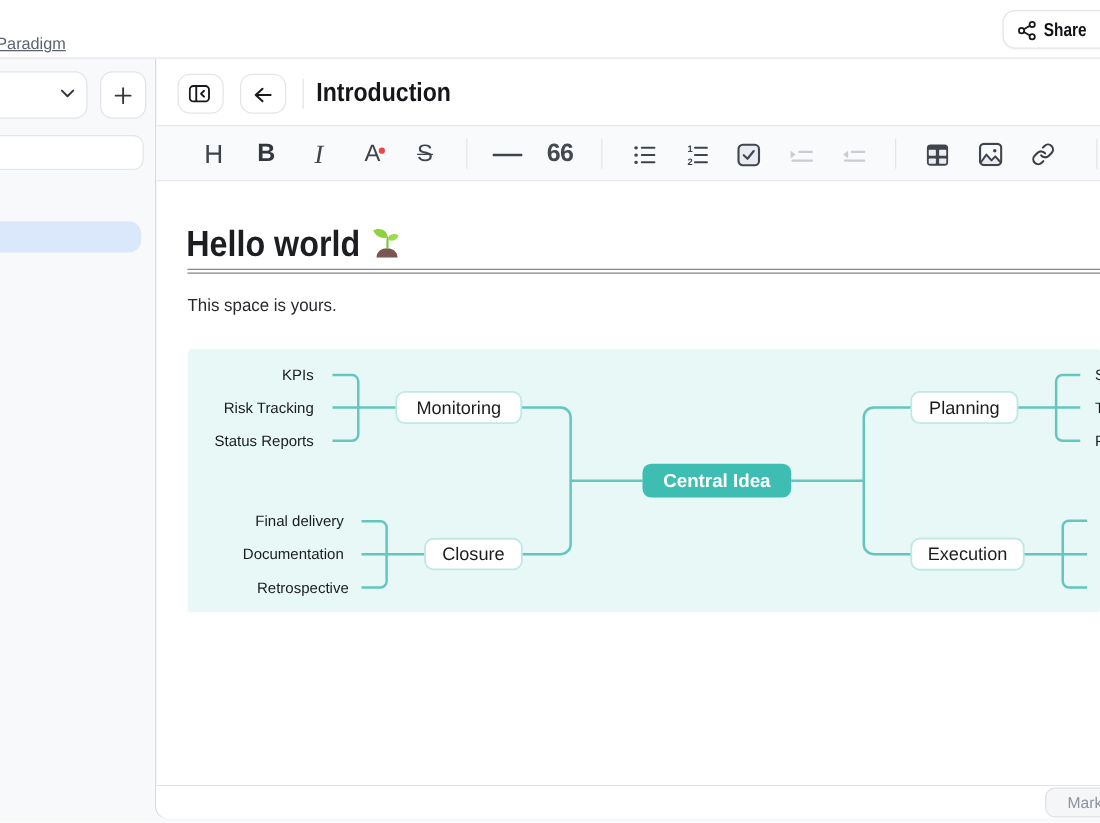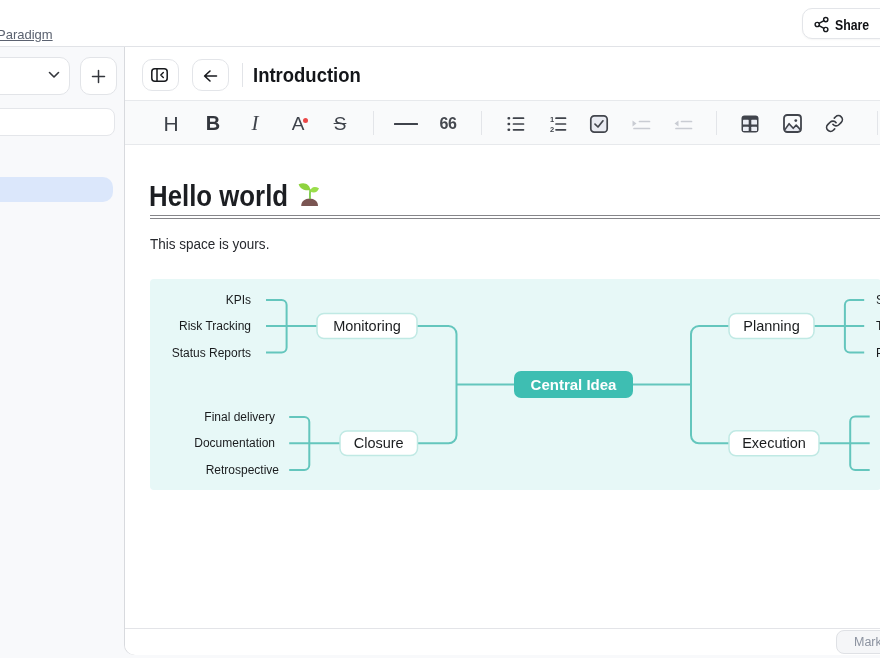--- a/index.html
+++ b/index.html
@@ -87,21 +87,21 @@
     <div class="ticon" style="left:194px">
         <span style="font-size:19px;color:#3f434b;text-decoration:line-through;">S</span>
       </div>
     <div class="tdiv" style="left:248px"></div>
     <div class="ticon" style="left:260px">
         <svg width="24" height="18" viewBox="0 0 24 18">
           <path d="M0.8 9 H23.2" stroke="#3f434b" stroke-width="2" stroke-linecap="round"></path>
         </svg>
       </div>
     <div class="ticon" style="left:302px">
-        <span style="font-size:16px;font-weight:700;color:#45484f;letter-spacing:-0.5px;">66</span>
+        <span style="font-size:20px;font-weight:700;color:#45484f;letter-spacing:-0.5px;">66</span>
       </div>
     <div class="tdiv" style="left:356px"></div>
     <div class="ticon" style="left:370px">
         <svg width="18" height="18" viewBox="0 0 18 18" stroke="#3f434b" stroke-width="1.7" stroke-linecap="round">
           <path d="M6.5 3.2 H16.5 M6.5 9 H16.5 M6.5 14.8 H16.5"></path>
           <path d="M1.7 3.2 h0.3 M1.7 9 h0.3 M1.7 14.8 h0.3" stroke-width="2.6"></path>
         </svg>
       </div>
     <div class="ticon" style="left:412px">
         <svg width="18" height="18" viewBox="0 0 18 18">

